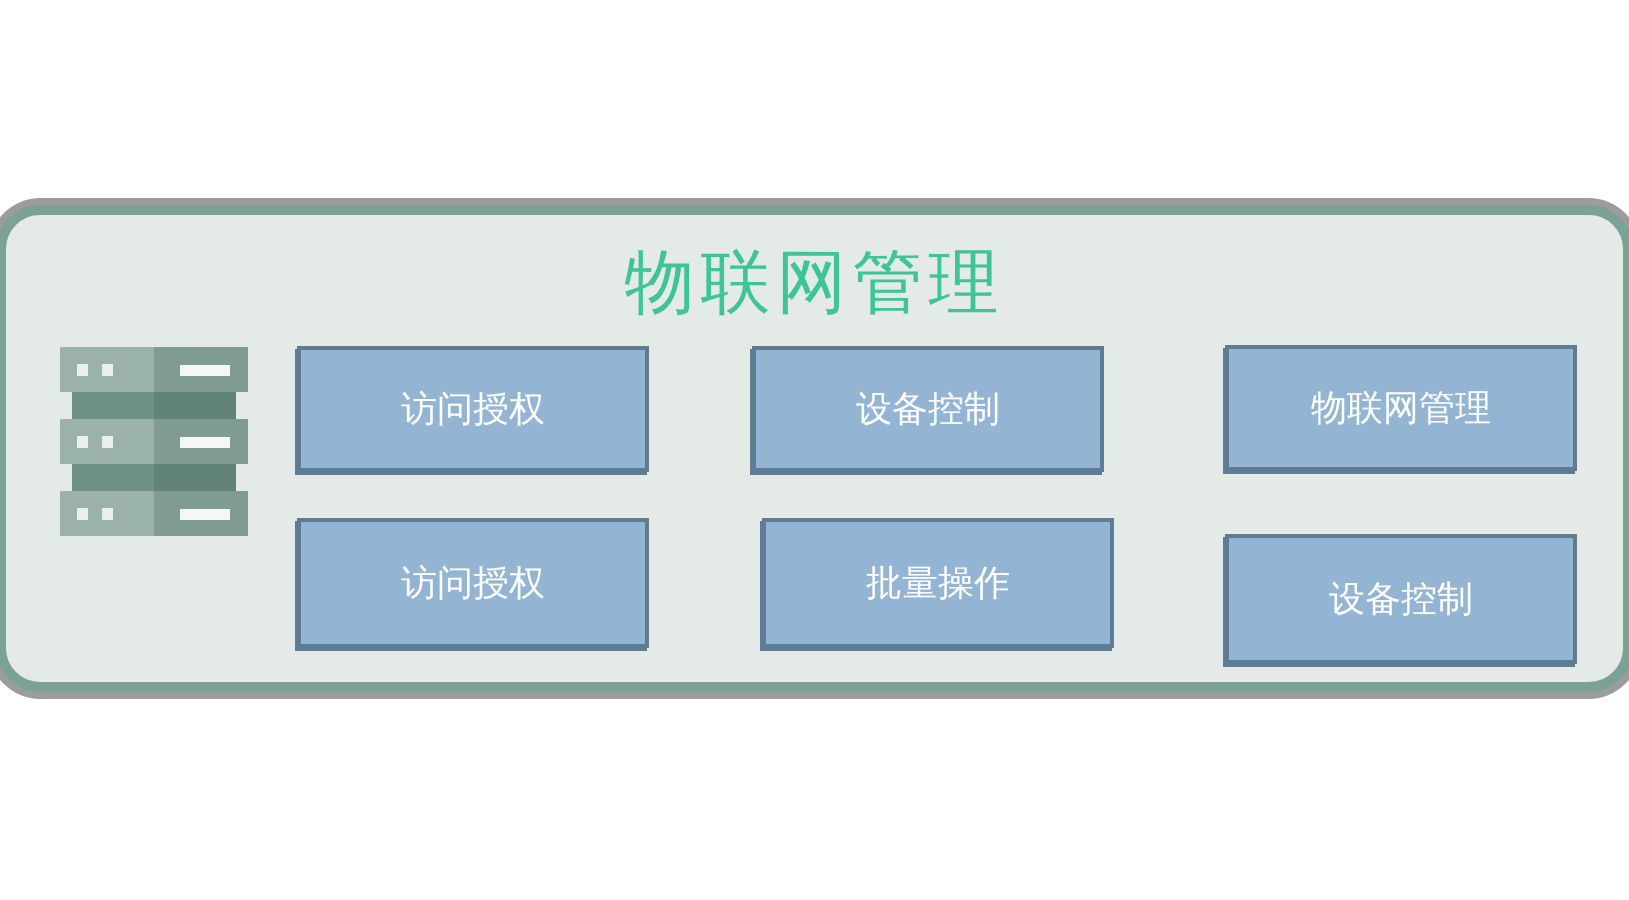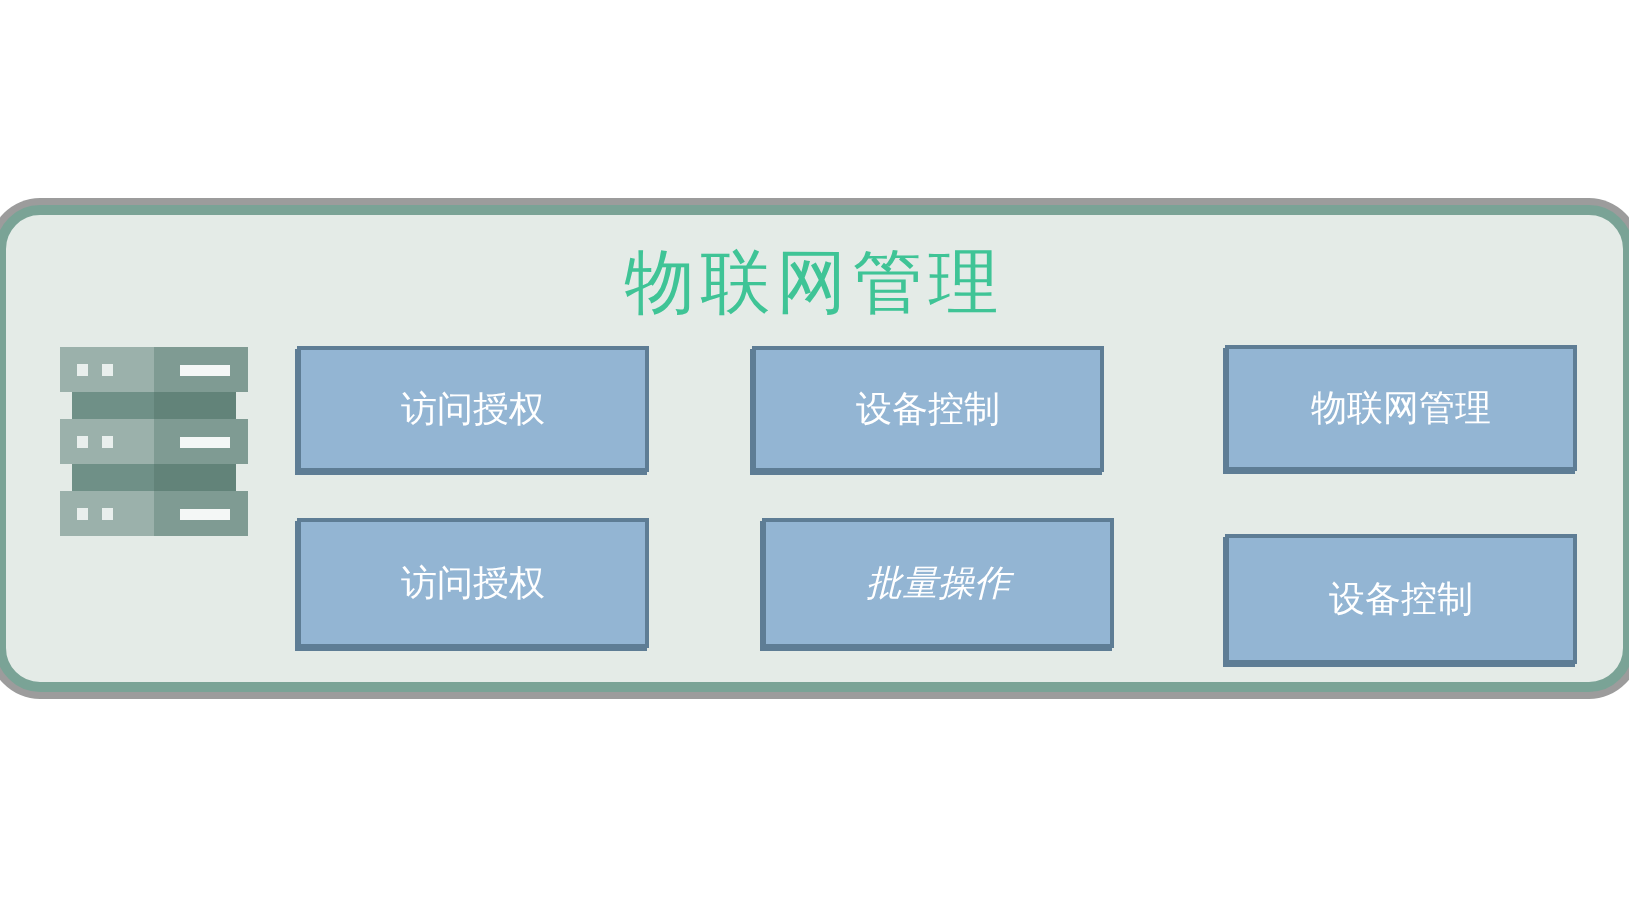--- a/index.html
+++ b/index.html
@@ -45,21 +45,21 @@
     display: flex; align-items: center; justify-content: center;
     font-size: 36px;
     color: var(--button-text, #ffffff);
     cursor: pointer;
     user-select: none;
   }
   .b1 { left: 297px;  top: 346px; }
   .b2 { left: 752px;  top: 346px; }
   .b3 { left: 1225px; top: 345px; }
   .b4 { left: 297px;  top: 518px; height: 130px; }
-  .b5 { left: 762px;  top: 518px; height: 130px; font-style: italic; }
+  .b5 { left: 762px;  top: 518px; height: 130px; }
   .b6 { left: 1225px; top: 534px; height: 130px; }
   
   .server {
     position: absolute;
     left: 60px; top: 347px;
     width: 188px; height: 189px;
   }
   .unit {
     position: relative;
     height: 45px;

